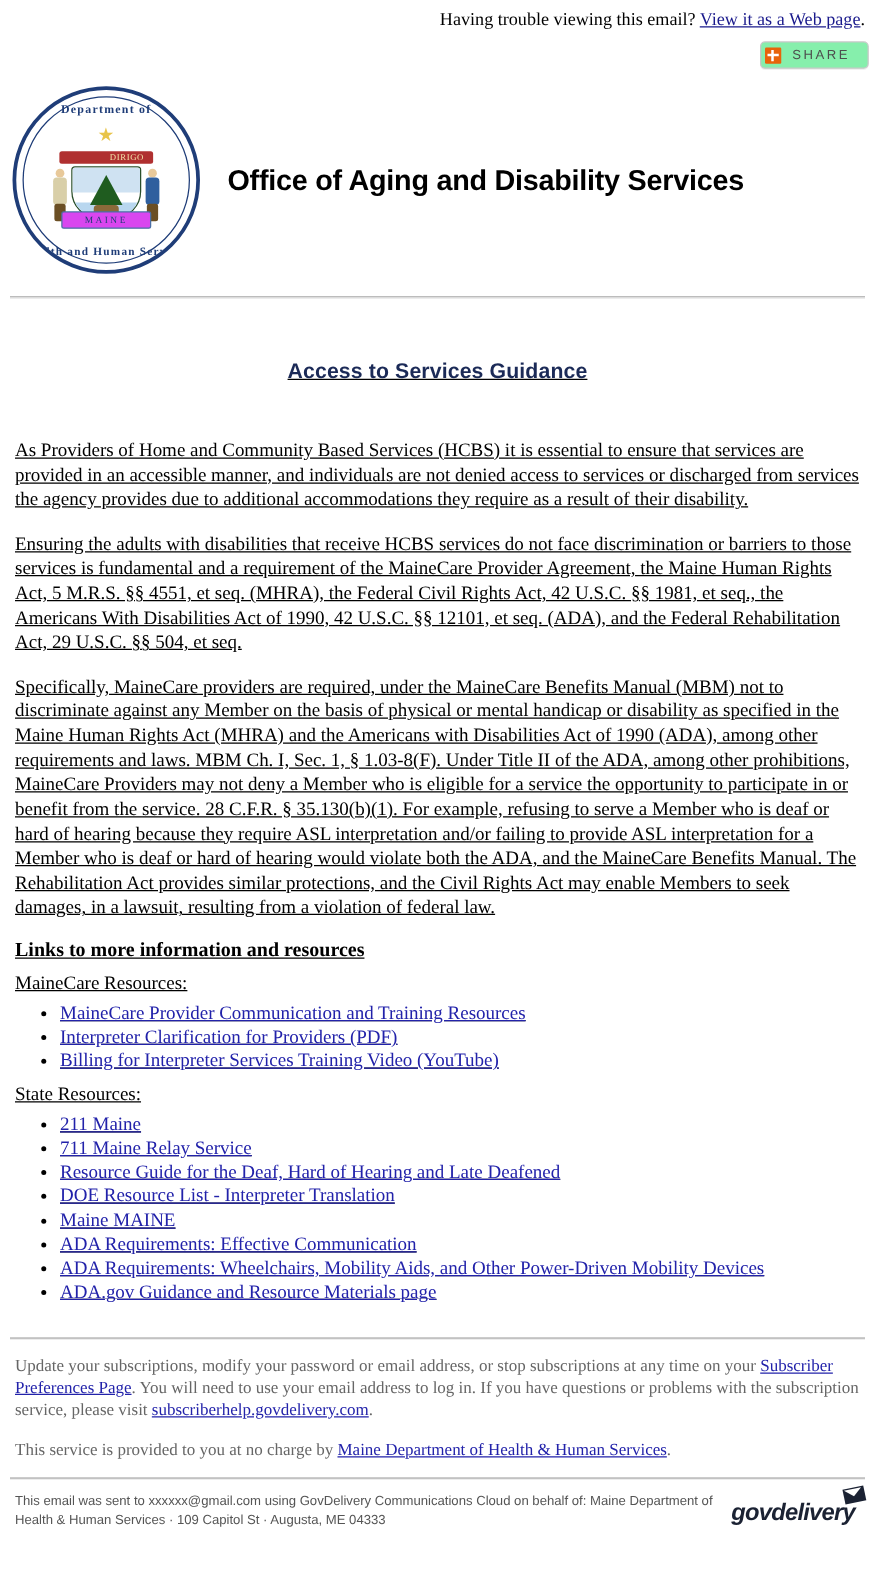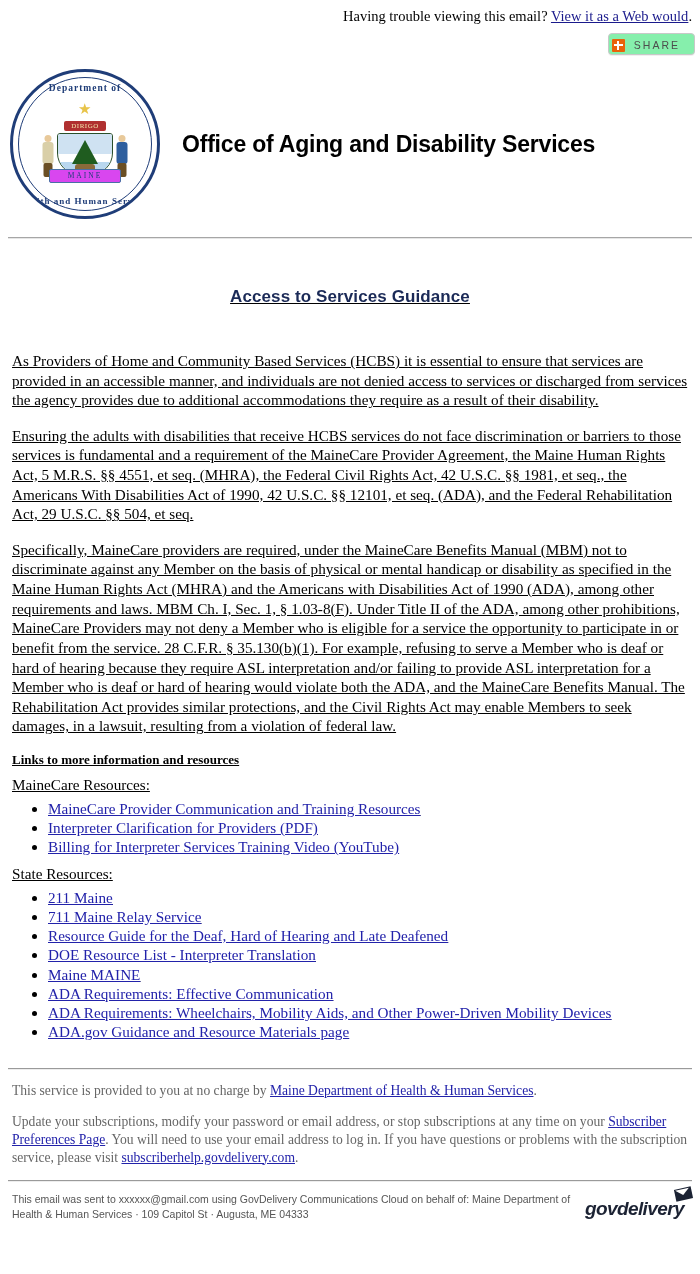--- a/index.html
+++ b/index.html
@@ -151,20 +151,21 @@
     height: 10px;
     background: #b03030;
     border-radius: 2px;
     color: #f2e2a8;
     font-size: 7px;
     text-align: center;
     line-height: 10px;
     font-family: "Liberation Serif", serif;
     letter-spacing: 0.5px;
     overflow: hidden;
+    padding-left: 33px;
   }
   .seal .shield {
     position: absolute;
     left: 50%;
     transform: translateX(-50%);
     top: 28px;
     width: 54px;
     height: 40px;
     background: #ffffff;
     border: 1px solid #2a4f2a;
@@ -271,21 +272,21 @@
     font-family: "Liberation Serif", serif;
     font-size: 15.2px;
     line-height: 1.29;
     color: #000000;
     margin: 0 0 16px 0;
   }
   .para-block { margin-top: 44px; }
 
   h3.links-heading {
     font-family: "Liberation Serif", serif;
-    font-size: 13px;
+    font-size: 16px;
     font-weight: bold;
     margin: 8px 0 0 0;
   }
   p.res-label {
     font-family: "Liberation Serif", serif;
     font-size: 15.2px;
     margin: 8px 0 6px 0;
   }
   ul.link-list {
     margin: 0 0 0 0;
@@ -378,21 +379,21 @@
     border-right: 7.5px solid transparent;
     border-top: 6px solid #ffffff;
   }
 </style>
 </head>
 <body>
 
 <div class="page">
 
   <div class="preheader">
-    <span>Having trouble viewing this email? </span><a href="#">View it as a Web would</a><span>.</span>
+    <span>Having trouble viewing this email? </span><a href="#">View it as a Web page</a><span>.</span>
   </div>
 
   <div class="share-row">
     <span class="share-btn">
       <span class="plus-icon"></span><span class="share-label">SHARE</span>
     </span>
   </div>
 
   <div class="masthead">
     <div class="seal-wrap">
@@ -458,22 +459,22 @@
     <ul class="link-list">
       <li><a href="#">ADA Requirements: Effective Communication</a></li>
       <li><a href="#">ADA Requirements: Wheelchairs, Mobility Aids, and Other Power-Driven Mobility Devices</a></li>
       <li><a href="#">ADA.gov Guidance and Resource Materials page</a></li>
     </ul>
   </div>
 
   <hr class="footer-rule">
 
   <div class="footer">
+    <p><span>Update your subscriptions, modify your password or email address, or stop subscriptions at any time on your </span><a href="#">Subscriber Preferences Page</a><span>. You will need to use your email address to log in. If you have questions or problems with the subscription service, please visit </span><a href="#">subscriberhelp.govdelivery.com</a><span>.</span></p>
     <p><span>This service is provided to you at no charge by </span><a href="#">Maine Department of Health &amp; Human Services</a><span>.</span></p>
-    <p><span>Update your subscriptions, modify your password or email address, or stop subscriptions at any time on your </span><a href="#">Subscriber Preferences Page</a><span>. You will need to use your email address to log in. If you have questions or problems with the subscription service, please visit </span><a href="#">subscriberhelp.govdelivery.com</a><span>.</span></p>
   </div>
 
   <hr class="bottom-rule">
 
   <div class="bottom-bar">
     <div class="sent-text">This email was sent to xxxxxx@gmail.com using GovDelivery Communications Cloud on behalf of: Maine Department of Health &amp; Human Services · 109 Capitol St · Augusta, ME 04333</div>
     <div class="gd-logo">
       <span class="gd-envelope"></span>
       <span class="gd-word">govdelivery</span>
     </div>

